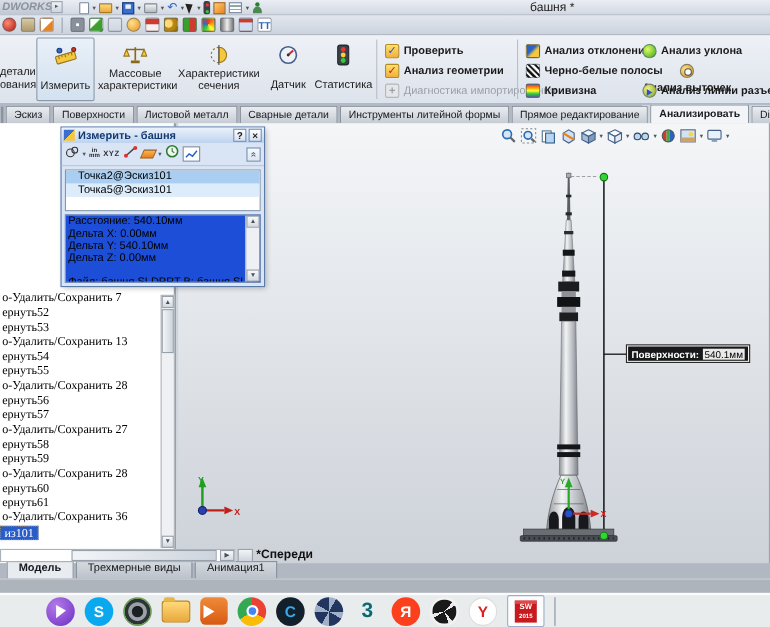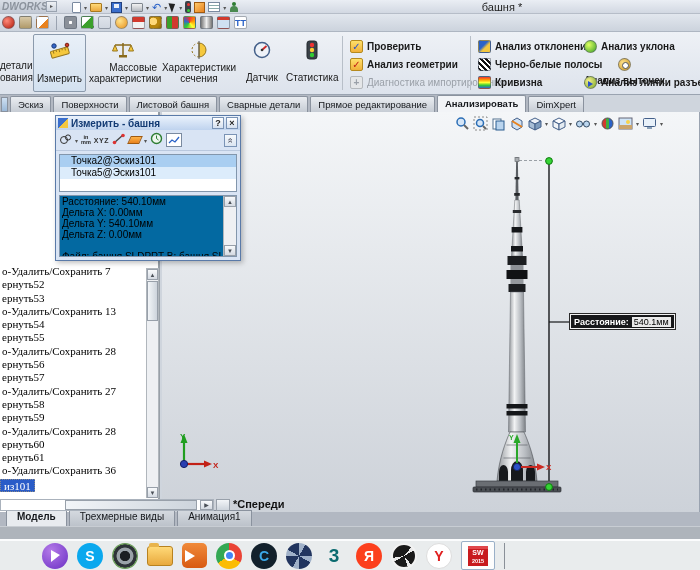--- a/index.html
+++ b/index.html
@@ -117,21 +117,21 @@
   .units { font-size:5.5px; line-height:5px; color:#222; text-align:center; font-weight:bold; }
   .xyz { font-size:7px; font-weight:bold; color:#333; letter-spacing:.5px; }
   .plane { width:12px; height:8px; transform:skewX(-25deg); background:linear-gradient(#ffb347,#e8821e); border:1px solid #a05a10; }
   .m-chartbtn { width:16px; height:14px; background:#fff; border:1px solid #7a8aa0; display:flex; align-items:center; justify-content:center; }
   .collapsebtn { position:absolute; right:3px; width:13px; height:13px; background:linear-gradient(#f6f9fc,#dbe5f1);
     border:1px solid #7a93b5; }
   .collapsebtn span { display:block; transform:rotate(-90deg); font-size:9px; line-height:11px; text-align:center; color:#334; }
   #mdlg-list { margin:3px; height:38px; background:#fff; border:1px solid #8296ac; overflow:hidden; }
   .lrow { height:12px; line-height:12px; font-size:10px; color:#000; padding-left:11px; white-space:nowrap; }
   .lrow.r1 { background:#a9cef1; } .lrow.r2 { background:#dcecfb; }
-  #mdlg-res { position:relative; margin:0 3px; height:62px; background:#0369a1; border:1px solid #8296ac; overflow:hidden; }
+  #mdlg-res { position:relative; margin:0 3px; height:62px; background:#1d4ed8; border:1px solid #8296ac; overflow:hidden; }
   .rline { min-height:11px; line-height:11px; font-size:10px; color:#000; padding-left:2px; white-space:nowrap; }
   #mdlg-res .vsb { position:absolute; right:0; top:0; width:13px; height:100%; background:#eef0f3; border-left:1px solid #b0b6bc; }
   #mdlg-res .vsb .sbtn { position:absolute; left:0; width:12px; height:11px; font-size:6px; line-height:10px; }
 
   
   #hscroll { left:0; top:499px; width:214px; height:12px; background:#fff; border:1px solid #aab2bc; z-index:40; }
   #hthumb { left:65px; top:500px; width:132px; height:10px; z-index:41; }
   #harrow { left:200px; top:500px; width:13px; height:10px; font-size:6px; line-height:9px; z-index:41; }
   #hbox { left:216px; top:499px; width:14px; height:12px; background:linear-gradient(#f2f5f8,#cdd4dc); border:1px solid #98a0aa; z-index:40; }
   #modeltabs { left:0; top:512px; width:700px; height:14px; background:#b2b8c2; display:flex; align-items:flex-end; padding-left:6px; }
@@ -221,21 +221,21 @@
             <rect x="2" y="8" width="18" height="7" rx="1" fill="#f5c83d" stroke="#96761f"></rect>
             <path d="M5,8 v3 M8,8 v2 M11,8 v3 M14,8 v2 M17,8 v3" stroke="#96761f" fill="none"></path>
           </g>
           <circle cx="5" cy="5" r="2.2" fill="#3566c8" stroke="#1c3a78"></circle>
           <circle cx="18" cy="4" r="1.8" fill="#cc3a2a" stroke="#7a1f14"></circle>
         </svg>
     </div>
     <div class="rlbl" style="margin-top:10px;">Измерить</div>
   </div>
 
-  <div class="abs rbtn" style="left:89px;width:68px;text-align:right;">
+  <div class="abs rbtn" style="left:89px;width:68px;">
     <div class="ric">
       <svg width="22" height="20">
           <line x1="11" y1="3" x2="11" y2="15" stroke="#8a6a1a" stroke-width="1.5"></line>
           <line x1="3" y1="5" x2="19" y2="5" stroke="#8a6a1a" stroke-width="1.5"></line>
           <path d="M3,5 L0.5,11 h5 Z" fill="#f5c83d" stroke="#96761f"></path>
           <path d="M19,5 L16.5,11 h5 Z" fill="#f5c83d" stroke="#96761f"></path>
           <rect x="7" y="15" width="8" height="2.5" fill="#8a6a1a"></rect>
         </svg>
     </div>
     <div class="rlbl">Массовые</div>
@@ -318,22 +318,23 @@
   <div class="chkrow" style="left:584px;top:44px;">
     <span class="mtile m-raz"></span>
     <span>Анализ линии разъема</span>
   </div>
 </div>
 
 <div class="abs" id="cmdtabs">
   <span class="sliver"></span>
   <span class="ctab">Эскиз</span>
   <span class="ctab">Поверхности</span>
-  <span class="ctab">Листовой башня</span>
+  <span class="ctab">Листовой металл</span>
   <span class="ctab">Сварные детали</span>
+  <span class="ctab">Инструменты литейной формы</span>
   <span class="ctab">Прямое редактирование</span>
   <span class="ctab active">Анализировать</span>
   <span class="ctab">DimXpert</span>
 
 </div>
 
 <div class="abs" id="treepanel">
   <div class="abs" style="left:0;top:153px;width:146px;font-family:Liberation Serif, serif;">
     <div class="titem">о-Удалить/Сохранить 7</div>
     <div class="titem">ернуть52</div>
@@ -490,21 +491,21 @@
     <line x1="77" y1="327" x2="97" y2="327" stroke="#cc2a22" stroke-width="2"></line>
     <polygon points="97,323.5 105,327 97,330.5" fill="#cc2a22"></polygon>
     <text x="106" y="330" font-size="8" font-weight="bold" fill="#cc2a22">X</text>
     <circle cx="77" cy="327" r="3.6" fill="#2a50c8" stroke="#16255e"></circle>
   </g>
   <circle cx="109" cy="21" r="3.4" style="fill:var(--measure-green,#35d435)" stroke="#0f7a0f"></circle>
   <circle cx="109" cy="347" r="3.4" style="fill:var(--measure-green,#35d435)" stroke="#0f7a0f"></circle>
 </svg>
 
 <div class="abs" id="callout">
-  <span class="cl">Расстояние:</span>
+  <span class="cl">Поверхности:</span>
   <span class="cv">540.1мм</span>
 </div>
 
 <svg class="abs" style="left:172px;top:430px;" width="48" height="46">
   <line x1="12" y1="34" x2="12" y2="12" stroke="#1f9e1f" stroke-width="2.2"></line>
   <polygon points="8.5,13 12,4 15.5,13" fill="#1f9e1f"></polygon>
   <text x="8" y="9" font-size="8" font-weight="bold" fill="#1f9e1f">Y</text>
   <line x1="12" y1="34" x2="32" y2="34" stroke="#c22016" stroke-width="2.2"></line>
   <polygon points="32,30.5 40,34 32,37.5" fill="#c22016"></polygon>
   <text x="41" y="38" font-size="8" font-weight="bold" fill="#c22016">X</text>

